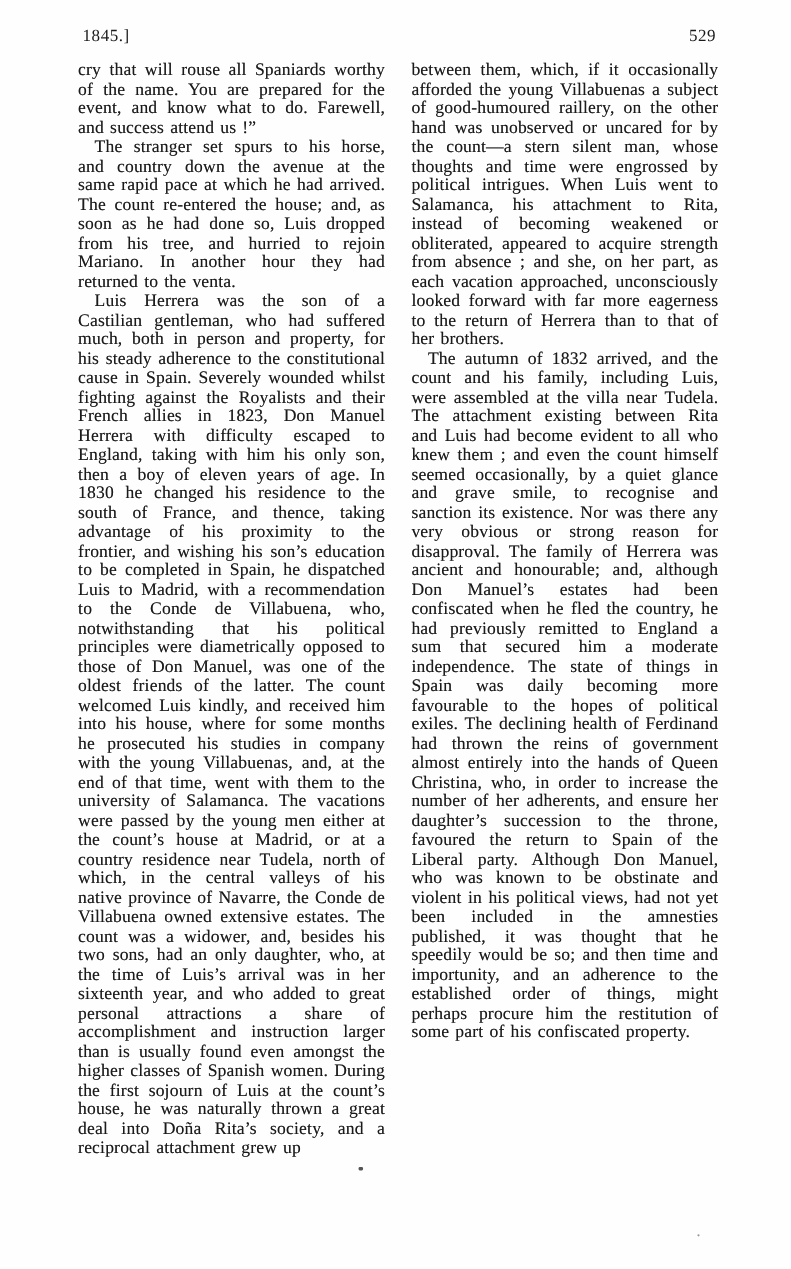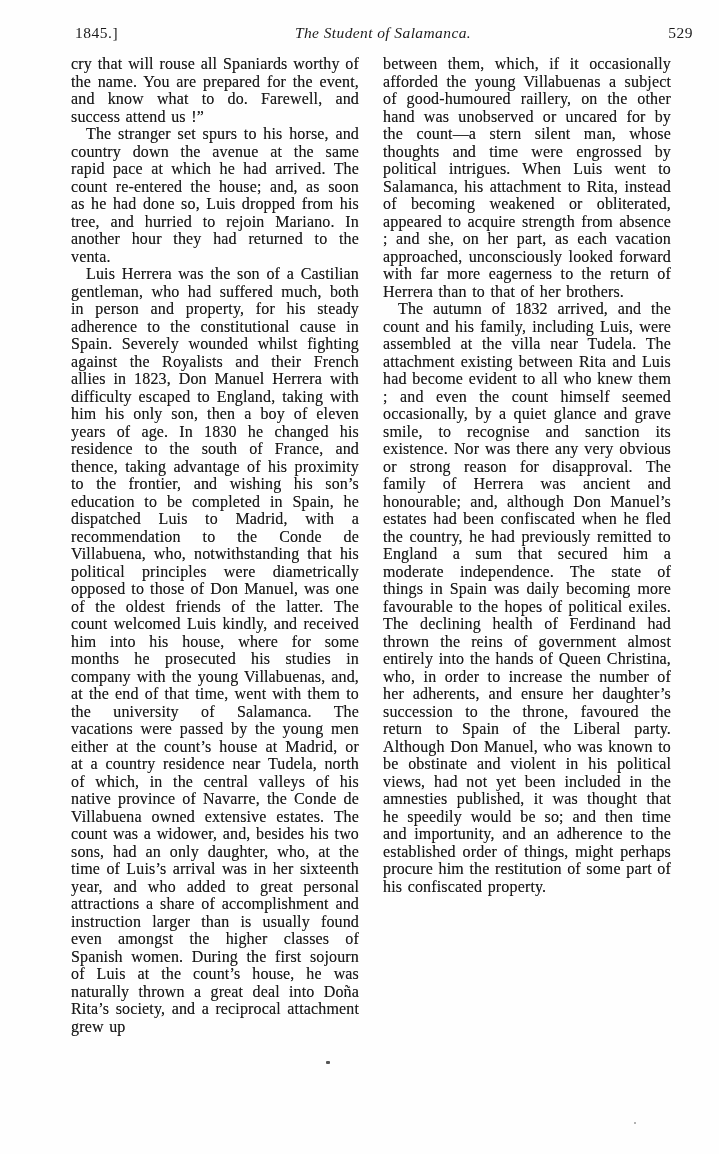--- a/index.html
+++ b/index.html
@@ -9,21 +9,21 @@
   }
   .page {
     position: relative;
     width: 719px;
     height: 1154px;
     margin: 0 auto;
     background: #fefefe;
     color: #1b1b1b;
     font-family: "Liberation Serif", serif;
     box-sizing: border-box;
-    padding: 24px 24px 0 71px;
+    padding: 24px 66px 0 71px;
     overflow: hidden;
   }
   .running-header {
     position: relative;
     height: 22px;
     font-size: 15.5px;
     margin-bottom: 9px;
   }
   .rh-year {
     position: absolute;
@@ -74,21 +74,20 @@
   .speck-1 { left: 326px; top: 1061px; width: 4px; height: 3px; }
   .speck-2 { left: 634px; top: 1122px; width: 2px; height: 2px; opacity: .6; }
 </style>
 </head>
 <body>
 
 <div class="page">
 
   <div class="running-header">
     <span class="rh-year">1845.]</span>
-    <span class="rh-title">The Student of Salamanca.</span>
     <span class="rh-pagenum">529</span>
   </div>
 
   <div class="columns">
 
     <div class="col">
       <p class="para no-indent">cry that will rouse all Spaniards worthy of the name.  You are prepared for the event, and know what to do.  Farewell, and success attend us !”</p>
       <p class="para">The stranger set spurs to his horse, and country down the avenue at the same rapid pace at which he had arrived.  The count re-entered the house; and, as soon as he had done so, Luis dropped from his tree, and hurried to rejoin Mariano.  In another hour they had returned to the venta.</p>
       <p class="para">Luis Herrera was the son of a Castilian gentleman, who had suffered much, both in person and property, for his steady adherence to the constitutional cause in Spain.  Severely wounded whilst fighting against the Royalists and their French allies in 1823, Don Manuel Herrera with difficulty escaped to England, taking with him his only son, then a boy of eleven years of age.  In 1830 he changed his residence to the south of France, and thence, taking advantage of his proximity to the frontier, and wishing his son’s education to be completed in Spain, he dispatched Luis to Madrid, with a recommendation to the Conde de Villabuena, who, notwithstanding that his political principles were diametrically opposed to those of Don Manuel, was one of the oldest friends of the latter.  The count welcomed Luis kindly, and received him into his house, where for some months he prosecuted his studies in company with the young Villabuenas, and, at the end of that time, went with them to the university of Salamanca.  The vacations were passed by the young men either at the count’s house at Madrid, or at a country residence near Tudela, north of which, in the central valleys of his native province of Navarre, the Conde de Villabuena owned extensive estates.  The count was a widower, and, besides his two sons, had an only daughter, who, at the time of Luis’s arrival was in her sixteenth year, and who added to great personal attractions a share of accomplishment and instruction larger than is usually found even amongst the higher classes of Spanish women.  During the first sojourn of Luis at the count’s house, he was naturally thrown a great deal into Doña Rita’s society, and a reciprocal attachment grew up</p>
     </div>

